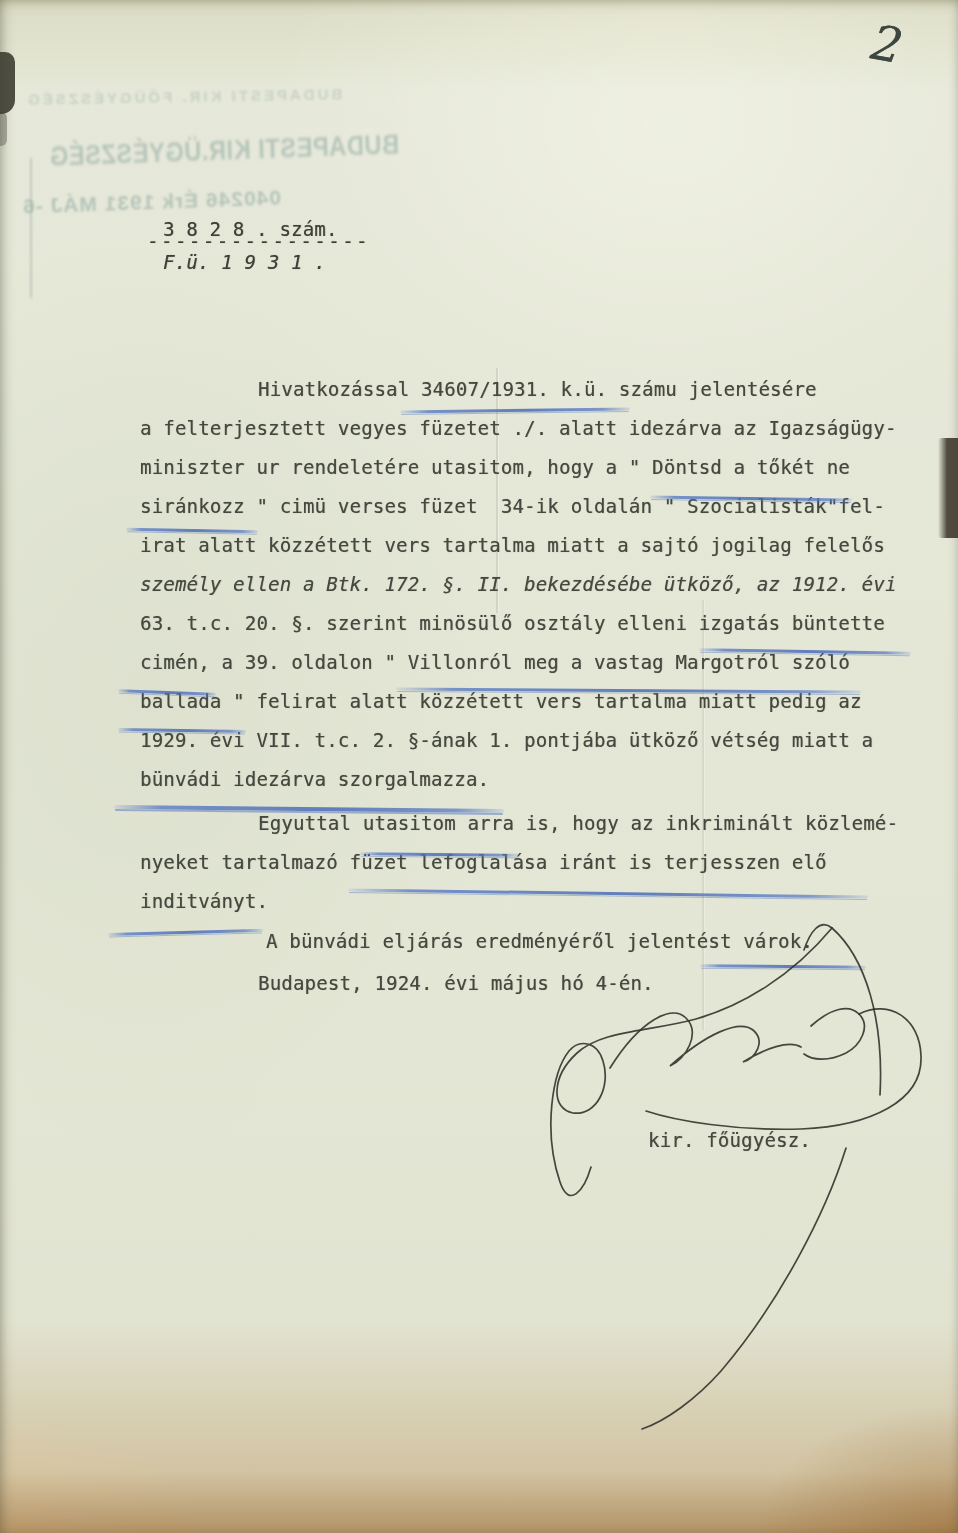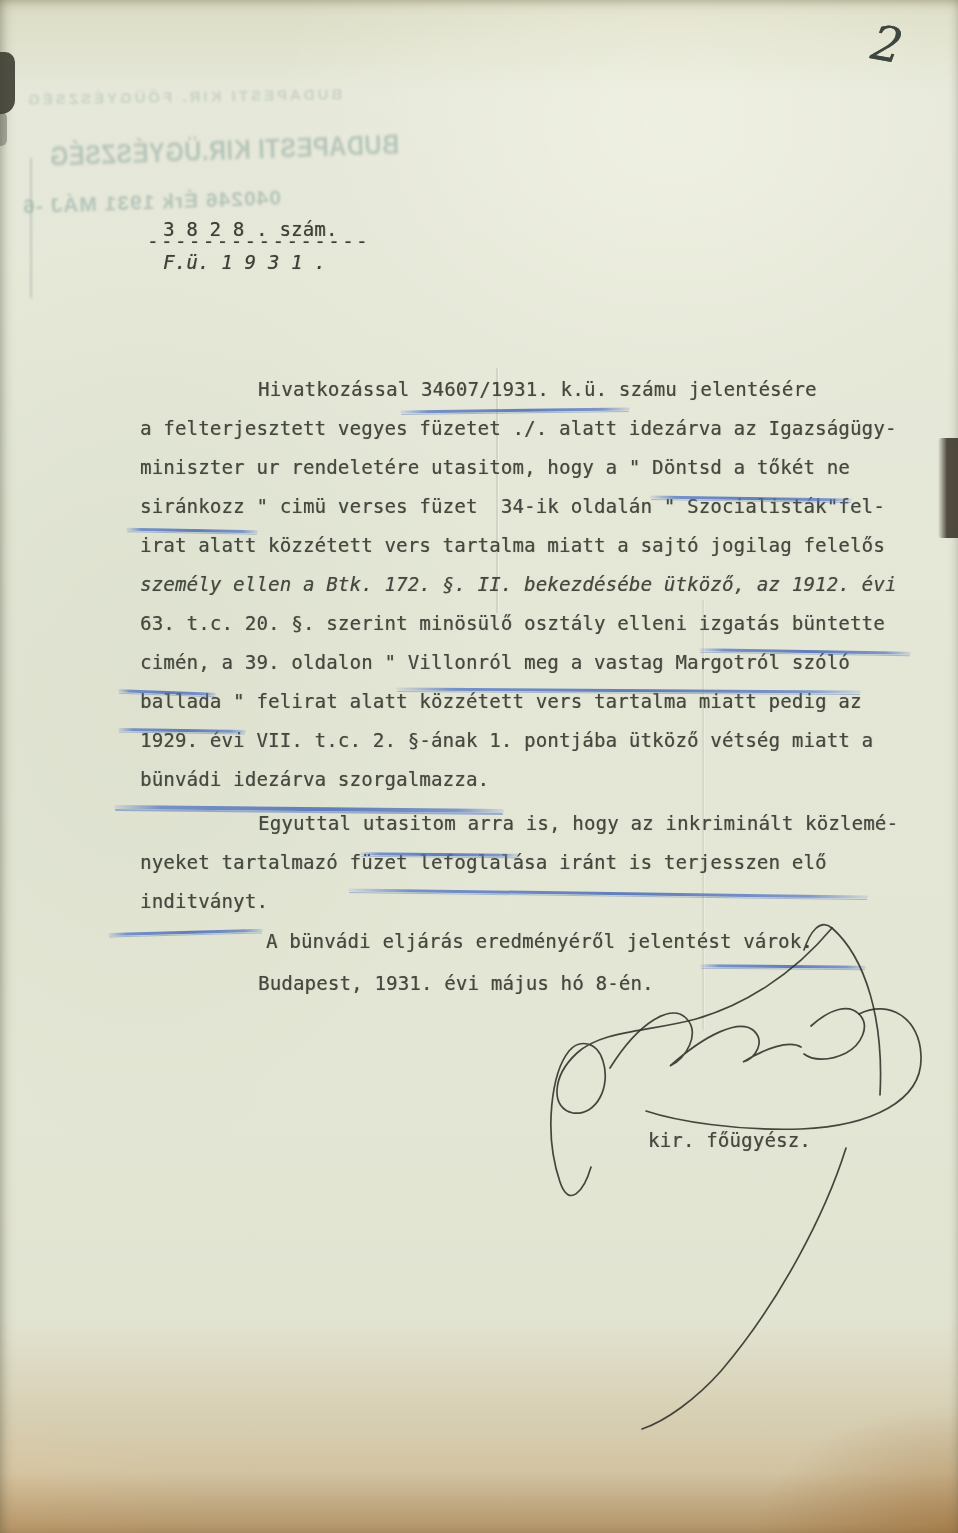--- a/index.html
+++ b/index.html
@@ -83,21 +83,21 @@
   <div class="tw" style="left:140px;top:572px;font-style:italic;">személy ellen a Btk. 172. §. II. bekezdésébe ütköző, az 1912. évi</div>
   <div class="tw" style="left:140px;top:611px;">63. t.c. 20. §. szerint minösülő osztály elleni izgatás büntette</div>
   <div class="tw" style="left:140px;top:650px;">cimén, a 39. oldalon " Villonról meg a vastag Margotról szóló</div>
   <div class="tw" style="left:140px;top:689px;">ballada " felirat alatt közzétett vers tartalma miatt pedig az</div>
   <div class="tw" style="left:140px;top:728px;">1929. évi VII. t.c. 2. §-ának 1. pontjába ütköző vétség miatt a</div>
   <div class="tw" style="left:140px;top:767px;">bünvádi idezárva szorgalmazza.</div>
   <div class="tw" style="left:258px;top:811px;">Egyuttal utasitom arra is, hogy az inkriminált közlemé-</div>
   <div class="tw" style="left:140px;top:850px;">nyeket tartalmazó füzet lefoglalása iránt is terjesszen elő</div>
   <div class="tw" style="left:140px;top:889px;">inditványt.</div>
   <div class="tw" style="left:242px;top:929px;margin-left:24px;">A bünvádi eljárás eredményéről jelentést várok.</div>
-  <div class="tw" style="left:258px;top:971px;">Budapest, 1931. évi május hó 8-én.</div>
+  <div class="tw" style="left:258px;top:971px;">Budapest, 1924. évi május hó 4-én.</div>
 
   <div class="ul" style="left:400px;top:409px;width:230px;transform:rotate(-0.8deg);"></div>
   <div class="ul" style="left:650px;top:497px;width:202px;transform:rotate(0.8deg);"></div>
   <div class="ul" style="left:126px;top:529px;width:132px;transform:rotate(1.2deg);"></div>
   <div class="ul" style="left:699px;top:650px;width:212px;transform:rotate(1deg);"></div>
   <div class="ul" style="left:118px;top:691px;width:98px;transform:rotate(2deg);"></div>
   <div class="ul" style="left:396px;top:689px;width:465px;transform:rotate(0.4deg);"></div>
   <div class="ul" style="left:118px;top:729px;width:128px;transform:rotate(1deg);"></div>
   <div class="ul ul-strong" style="left:114px;top:807px;width:390px;transform:rotate(0.6deg);"></div>
   <div class="ul" style="left:360px;top:853px;width:158px;transform:rotate(0.6deg);"></div>

